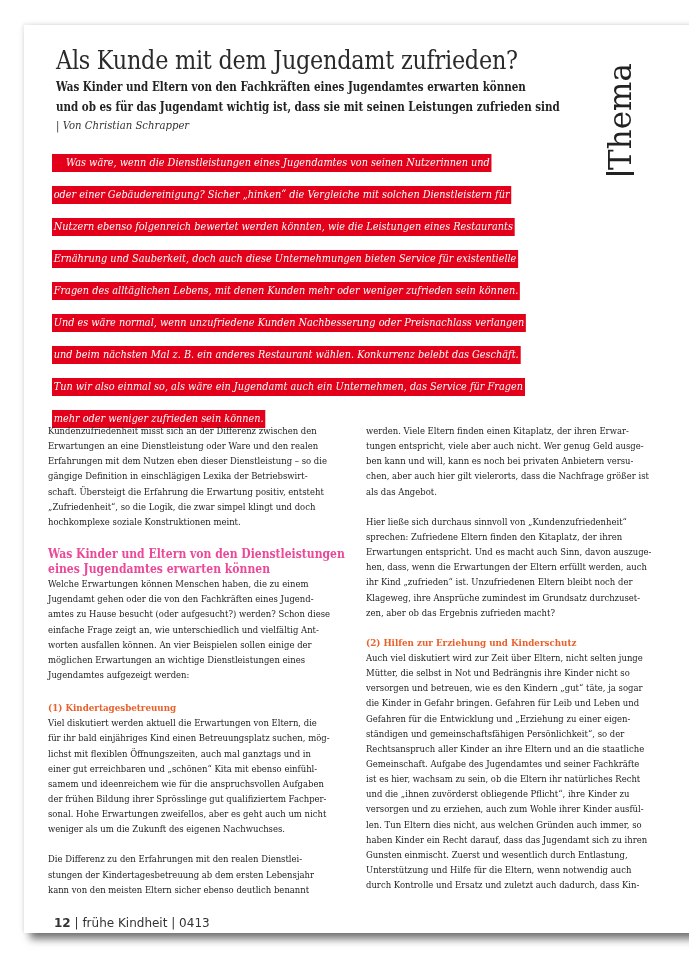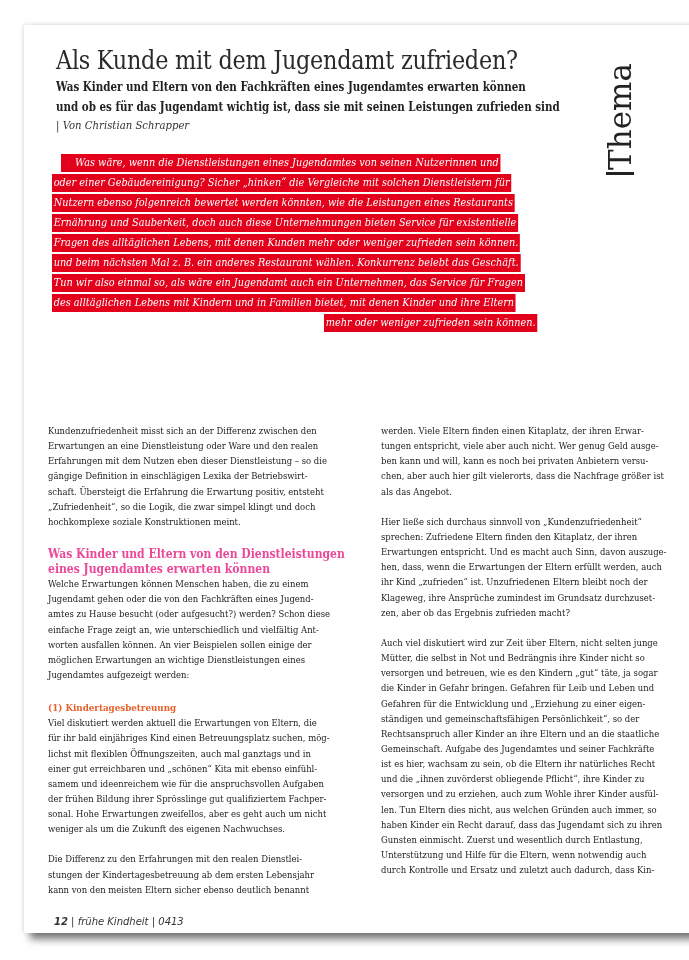--- a/index.html
+++ b/index.html
@@ -34,46 +34,46 @@
     font-family: "DejaVu Serif", serif; font-weight: 200; font-size: 31px; line-height: 30px;
     color: #222; white-space: nowrap; display: flex; align-items: center;
   }
   .thema .bar { display: inline-block; width: 3px; height: 28px; background: #222; margin-right: 2px; }
   .intro {
     position: absolute; left: 28px; top: 128px; width: 520px;
     font-family: "DejaVu Serif", serif; font-style: italic; font-size: 11.3px; line-height: 20px;
     color: #ffffff;
   }
   .intro .line {
-    display: block; white-space: nowrap; height: 18px; margin-bottom: 2px; text-align: right;
+    display: block; white-space: nowrap; height: 18px; margin-bottom: 14px;
   }
   .intro .line span {
     background: #e2001a; padding: 1px 2px; display: inline-block; line-height: 16px;
     transform: scaleX(0.86); transform-origin: left center;
   }
   .col {
     position: absolute; top: 398px; width: 300px;
     font-family: "DejaVu Serif", serif; font-size: 9.3px; line-height: 15.15px; color: #222;
   }
   .col.left { left: 24px; }
-  .col.right { left: 357px; }
+  .col.right { left: 342px; }
   .col p { margin: 0 0 15px 0; }
   .col .l { display: block; white-space: nowrap; transform: scaleX(0.91); transform-origin: left top; }
   .h3 {
     font-family: "DejaVu Serif", serif; font-size: 12.3px; line-height: 15px; color: #ec4899; margin: 0;
     font-weight: 600;
   }
   .h3 .l { transform: scaleX(0.88) !important; }
   .h4 {
     font-family: "DejaVu Serif", serif; font-weight: bold; font-size: 9.6px; line-height: 15px;
     color: #e8602a; margin: 0;
   }
   .footer {
     position: absolute; left: 30px; top: 891px;
-    font-family: "DejaVu Sans", sans-serif; font-size: 10px; color: #333; white-space: nowrap; font-style: italic;
+    font-family: "DejaVu Sans", sans-serif; font-size: 12px; color: #333; white-space: nowrap;
   }
   .footer b { font-weight: bold; }
 </style>
 </head>
 <body>
 
 <div class="page">
 
   <h1 class="title">Als Kunde mit dem Jugendamt zufrieden?</h1>
 
@@ -88,23 +88,23 @@
     <span class="bar"></span>
     <span>Thema</span>
   </div>
 
   <div class="intro">
     <div class="line"><span style="white-space:pre">    Was wäre, wenn die Dienstleistungen eines Jugendamtes von seinen Nutzerinnen und</span></div>
     <div class="line"><span>oder einer Gebäudereinigung? Sicher „hinken“ die Vergleiche mit solchen Dienstleistern für</span></div>
     <div class="line"><span>Nutzern ebenso folgenreich bewertet werden könnten, wie die Leistungen eines Restaurants</span></div>
     <div class="line"><span>Ernährung und Sauberkeit, doch auch diese Unternehmungen bieten Service für existentielle</span></div>
     <div class="line"><span>Fragen des alltäglichen Lebens, mit denen Kunden mehr oder weniger zufrieden sein können.</span></div>
+    <div class="line"><span>Und es wäre normal, wenn unzufriedene Kunden Nachbesserung oder Preisnachlass verlangen</span></div>
     <div class="line"><span>und beim nächsten Mal z. B. ein anderes Restaurant wählen. Konkurrenz belebt das Geschäft.</span></div>
     <div class="line"><span>Tun wir also einmal so, als wäre ein Jugendamt auch ein Unternehmen, das Service für Fragen</span></div>
-    <div class="line"><span>des alltäglichen Lebens mit Kindern und in Familien bietet, mit denen Kinder und ihre Eltern</span></div>
     <div class="line"><span>mehr oder weniger zufrieden sein können.</span></div>
   </div>
 
   <div class="col left">
     <p style="margin-bottom:17px">
       <span class="l">Kundenzufriedenheit misst sich an der Differenz zwischen den</span>
       <span class="l">Erwartungen an eine Dienstleistung oder Ware und den realen</span>
       <span class="l">Erfahrungen mit dem Nutzen eben dieser Dienstleistung – so die</span>
       <span class="l">gängige Definition in einschlägigen Lexika der Betriebswirt-</span>
       <span class="l">schaft. Übersteigt die Erfahrung die Erwartung positiv, entsteht</span>
@@ -154,20 +154,23 @@
     </p>
     <p>
       <span class="l">Hier ließe sich durchaus sinnvoll von „Kundenzufriedenheit“</span>
       <span class="l">sprechen: Zufriedene Eltern finden den Kitaplatz, der ihren</span>
       <span class="l">Erwartungen entspricht. Und es macht auch Sinn, davon auszuge-</span>
       <span class="l">hen, dass, wenn die Erwartungen der Eltern erfüllt werden, auch</span>
       <span class="l">ihr Kind „zufrieden“ ist. Unzufriedenen Eltern bleibt noch der</span>
       <span class="l">Klageweg, ihre Ansprüche zumindest im Grundsatz durchzuset-</span>
       <span class="l">zen, aber ob das Ergebnis zufrieden macht?</span>
     </p>
+    <h4 class="h4">
+      <span class="l">(2) Hilfen zur Erziehung und Kinderschutz</span>
+    </h4>
     <p>
       <span class="l">Auch viel diskutiert wird zur Zeit über Eltern, nicht selten junge</span>
       <span class="l">Mütter, die selbst in Not und Bedrängnis ihre Kinder nicht so</span>
       <span class="l">versorgen und betreuen, wie es den Kindern „gut“ täte, ja sogar</span>
       <span class="l">die Kinder in Gefahr bringen. Gefahren für Leib und Leben und</span>
       <span class="l">Gefahren für die Entwicklung und „Erziehung zu einer eigen-</span>
       <span class="l">ständigen und gemeinschaftsfähigen Persönlichkeit“, so der</span>
       <span class="l">Rechtsanspruch aller Kinder an ihre Eltern und an die staatliche</span>
       <span class="l">Gemeinschaft. Aufgabe des Jugendamtes und seiner Fachkräfte</span>
       <span class="l">ist es hier, wachsam zu sein, ob die Eltern ihr natürliches Recht</span>

